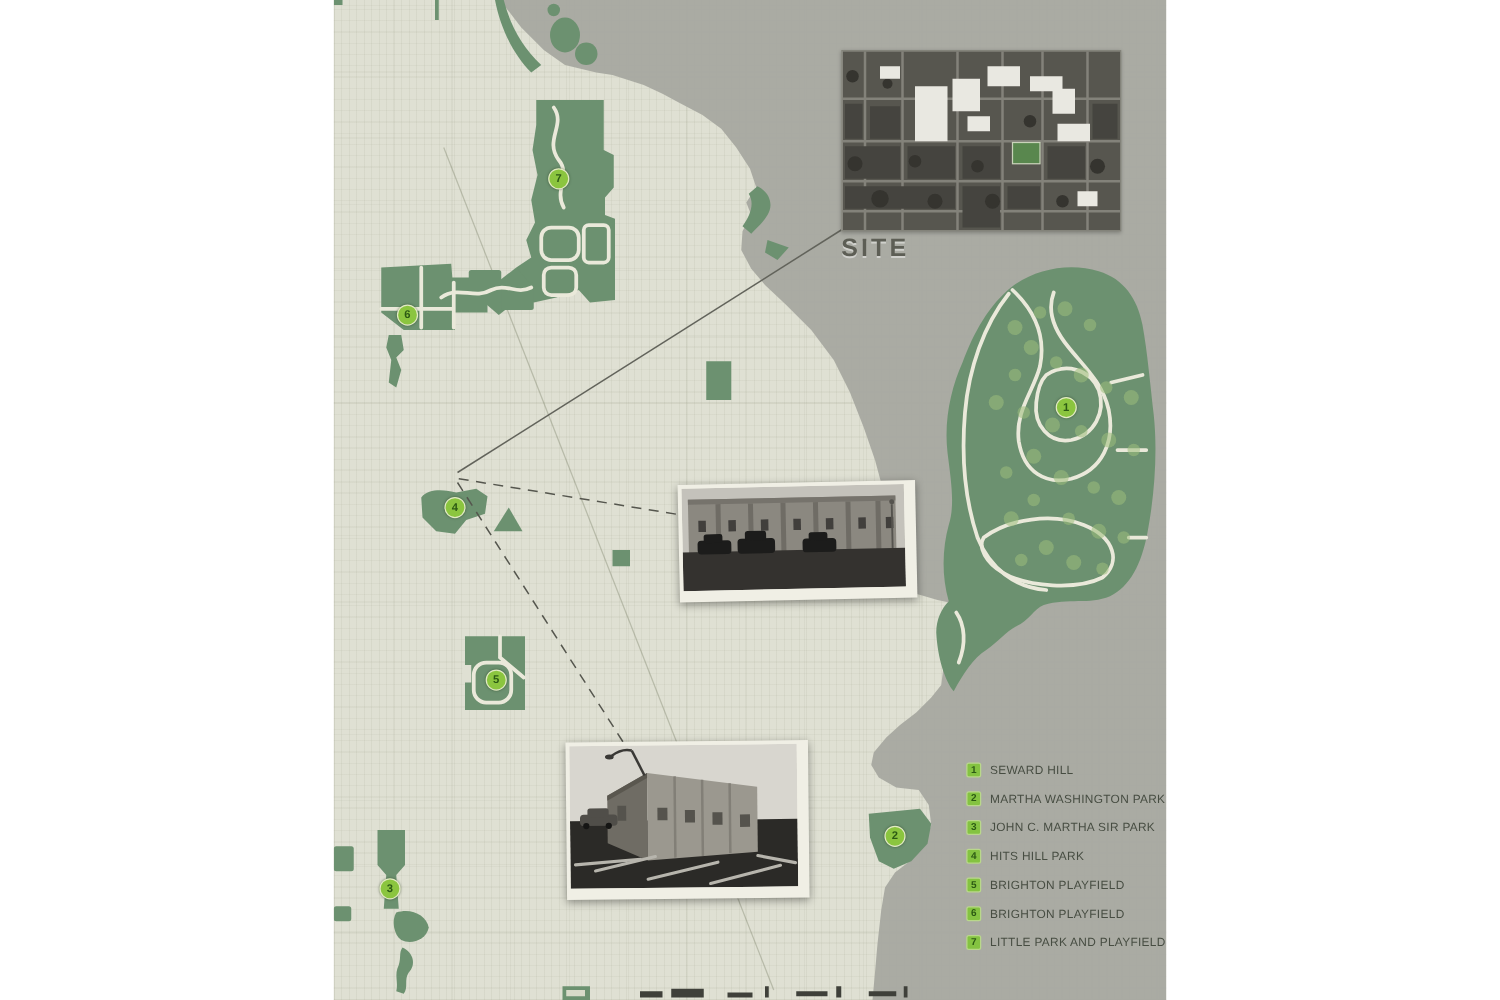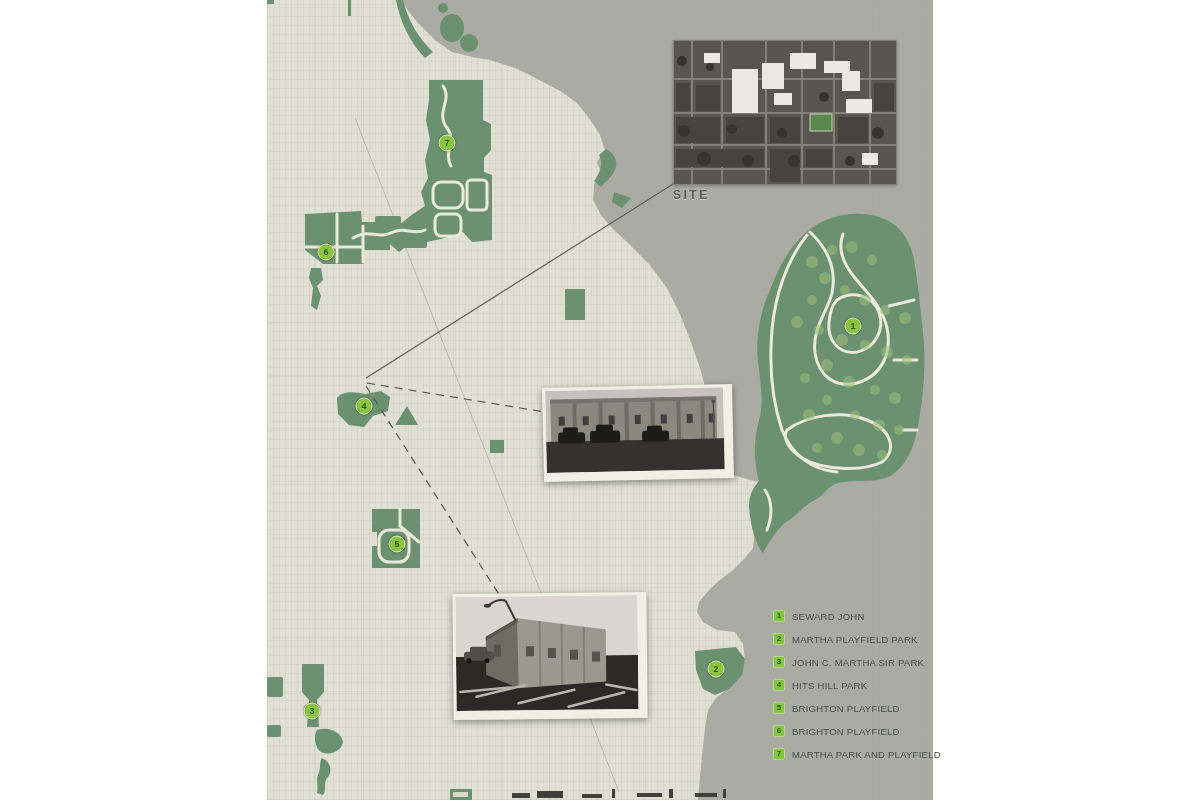--- a/index.html
+++ b/index.html
@@ -13,21 +13,21 @@
          repeating-linear-gradient(0deg,  rgba(118,121,96,.06) 0 1px, transparent 1px 53px);}
   svg.geo{position:absolute;left:0;top:0;}
   
   .pmarker{position:absolute;width:15px;height:15px;border-radius:50%;
            background:#8bc53f;border:1px solid #e2ebc4;box-shadow:0 0 2px rgba(20,40,10,.55);
            color:#2c5a14;font-size:9px;font-weight:bold;line-height:15px;text-align:center;
            transform:translate(-50%,-50%);}
   
   .inset{position:absolute;left:406px;top:40px;width:222px;height:143px;
          border:1px solid #83837a;box-shadow:0 1px 3px rgba(0,0,0,.25);}
-  .site-label{position:absolute;left:406px;top:188px;font-size:12px;font-weight:bold;
+  .site-label{position:absolute;left:406px;top:188px;font-size:20px;font-weight:bold;
               letter-spacing:2.5px;color:#5d5e55;text-shadow:0 1px 0 rgba(255,255,255,.45);}
   
   .photo{position:absolute;background:#f0efe5;padding:3px;box-shadow:0 2px 7px rgba(0,0,0,.4);}
   .photo1{left:276px;top:386px;width:184px;height:88px;transform:rotate(-1.2deg);}
   .photo2{left:186px;top:593px;width:188px;height:120px;transform:rotate(-0.6deg);}
   .photo svg{display:block;}
   
   .legend{position:absolute;left:506px;top:610px;display:flex;flex-direction:column;gap:11px;}
   .legend-row{display:flex;align-items:center;gap:7px;height:12px;}
   .legend-sq{width:12px;height:12px;border-radius:2px;background:#84c341;border:1px solid #b9d88b;
@@ -296,45 +296,45 @@
           <rect x="100" y="52" width="18" height="12"></rect>
         </g>
         <rect x="136" y="73" width="22" height="17" fill="#59874e" stroke="#c9d3ba" stroke-width="1"></rect>
       </svg>
     </div>
     <div class="site-label">SITE</div>
 
     <div class="legend" id="legend-rows">
         <div class="legend-row">
           <span class="legend-sq">1</span>
-          <span class="legend-label">SEWARD JOHN</span>
+          <span class="legend-label">SEWARD HILL</span>
         </div>
         <div class="legend-row">
           <span class="legend-sq">2</span>
-          <span class="legend-label">MARTHA PLAYFIELD PARK</span>
+          <span class="legend-label">MARTHA WASHINGTON PARK</span>
         </div>
         <div class="legend-row">
           <span class="legend-sq">3</span>
           <span class="legend-label">JOHN C. MARTHA SIR PARK</span>
         </div>
         <div class="legend-row">
           <span class="legend-sq">4</span>
           <span class="legend-label">HITS HILL PARK</span>
         </div>
         <div class="legend-row">
           <span class="legend-sq">5</span>
           <span class="legend-label">BRIGHTON PLAYFIELD</span>
         </div>
         <div class="legend-row">
           <span class="legend-sq">6</span>
           <span class="legend-label">BRIGHTON PLAYFIELD</span>
         </div>
         <div class="legend-row">
           <span class="legend-sq">7</span>
-          <span class="legend-label">MARTHA PARK AND PLAYFIELD</span>
+          <span class="legend-label">LITTLE PARK AND PLAYFIELD</span>
         </div>
       </div>
 
     <div id="markers">
         <div class="pmarker" style="left: 586px; top: 326px;">1</div>
         <div class="pmarker" style="left: 449px; top: 669px;">2</div>
         <div class="pmarker" style="left: 45px; top: 711px;">3</div>
         <div class="pmarker" style="left: 97px; top: 406px;">4</div>
         <div class="pmarker" style="left: 130px; top: 544px;">5</div>
         <div class="pmarker" style="left: 59px; top: 252px;">6</div>

